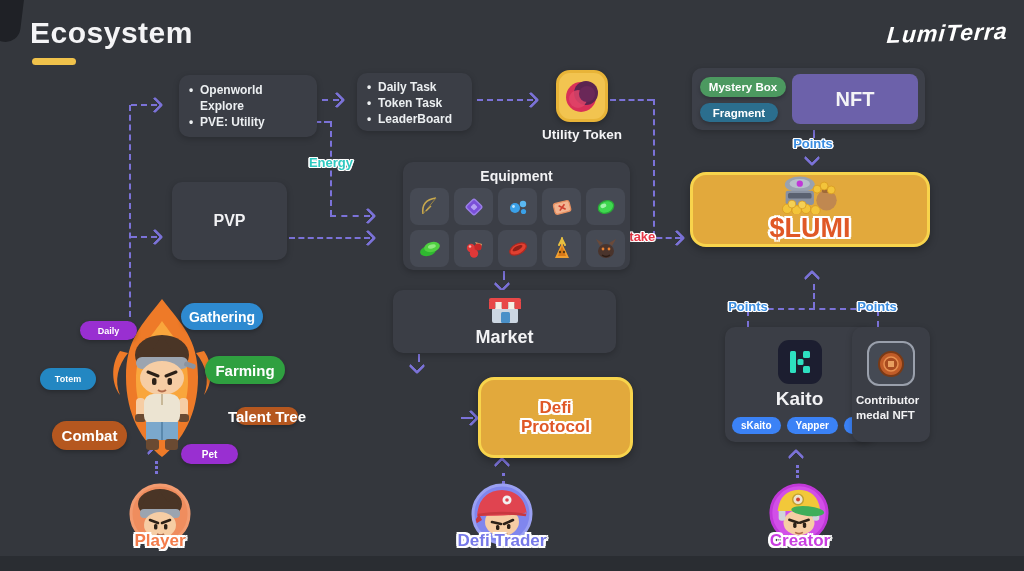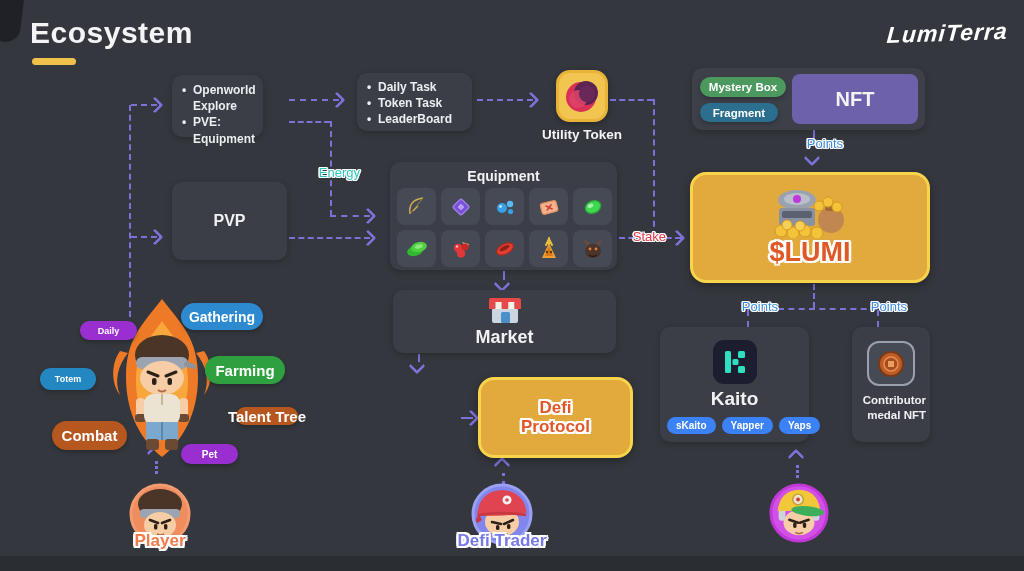--- a/index.html
+++ b/index.html
@@ -34,21 +34,21 @@
   .blist{list-style:none;color:#eceff1;font-weight:700;font-size:12px;line-height:1.35}
   .blist li{position:relative;padding-left:11px}
   .blist li::before{content:"•";position:absolute;left:0;color:#eceff1}
 
   .center-flex{display:flex;align-items:center;justify-content:center}
   .col-flex{display:flex;flex-direction:column;align-items:center;justify-content:center}
 
   
   .outl{text-shadow:-1px -1px 0 #fff,1px -1px 0 #fff,-1px 1px 0 #fff,1px 1px 0 #fff,0 -1.4px 0 #fff,0 1.4px 0 #fff,-1.4px 0 0 #fff,1.4px 0 0 #fff}
   .outl2{text-shadow:-2px -2px 0 #fff,2px -2px 0 #fff,-2px 2px 0 #fff,2px 2px 0 #fff,0 -2.4px 0 #fff,0 2.4px 0 #fff,-2.4px 0 0 #fff,2.4px 0 0 #fff}
-  .edge-label{position:absolute;font-weight:400;font-size:13px;text-align:right;white-space:nowrap}
+  .edge-label{position:absolute;font-weight:700;font-size:13px;text-align:center;white-space:nowrap}
 
   .pill{position:absolute;border-radius:999px;color:#fff;font-weight:700;display:flex;
     align-items:center;justify-content:center;text-align:left;white-space:nowrap;box-shadow:0 2px 4px rgba(0,0,0,.25)}
 
   
   .gold-box{position:absolute;background:#e2a93c;border:3px solid #f8d44c;border-radius:16px;
     box-shadow:0 3px 8px rgba(0,0,0,.3)}
   .gold-text{color:#e05826;font-weight:800;text-align:center;line-height:1.1}
 
   
@@ -113,30 +113,30 @@
   <div class="vl" style="left:747px;top:310px;height:17px"></div>
   <div class="vl" style="left:877px;top:310px;height:17px"></div>
 
   <div class="chev u" style="left:496px;top:459px"></div>
   <div class="vd" style="left:502px;top:473px;height:11px"></div>
   <div class="chev u" style="left:790px;top:451px"></div>
   <div class="vd" style="left:796px;top:465px;height:13px"></div>
   <div class="chev u" style="left:149px;top:447px"></div>
   <div class="vd" style="left:155px;top:461px;height:13px"></div>
 
-  <div class="edge-label outl" style="left:302px;top:165px;width:58px;color:#2ec8c0">Energy</div>
+  <div class="edge-label outl" style="left:302px;top:155px;width:58px;color:#2ec8c0">Energy</div>
   <div class="edge-label outl" style="left:610px;top:229px;width:56px;color:#e83848">Stake</div>
   <div class="edge-label outl" style="left:783px;top:136px;width:60px;color:#3b8de0">Points</div>
   <div class="edge-label outl" style="left:718px;top:299px;width:60px;color:#3b8de0">Points</div>
   <div class="edge-label outl" style="left:847px;top:299px;width:60px;color:#3b8de0">Points</div>
 
-  <div class="box" style="left:172px;top:75px;width:91px;height:62px;padding:7px 10px">
+  <div class="box" style="left:179px;top:75px;width:138px;height:62px;padding:7px 10px">
     <ul class="blist">
       <li>Openworld Explore</li>
-      <li>PVE: Equipment</li>
+      <li>PVE: Utility</li>
     </ul>
   </div>
 
   <div class="box" style="left:357px;top:73px;width:115px;height:58px;padding:6px 10px">
     <ul class="blist">
       <li>Daily Task</li>
       <li>Token Task</li>
       <li>LeaderBoard</li>
     </ul>
   </div>
@@ -153,21 +153,21 @@
   <div class="abs outl" style="left:526px;top:127px;width:112px;text-align:center;font-size:13.5px;
        font-weight:700;color:#2d2f34;text-shadow:none;color:#f4f4f6">Utility Token</div>
 
   <div class="box" style="left:692px;top:68px;width:233px;height:62px;background:#3d4049">
     <div class="pill" style="left:8px;top:9px;width:86px;height:20px;background:#4c9960;font-size:11.5px;position:absolute">Mystery Box</div>
     <div class="pill" style="left:8px;top:35px;width:78px;height:19px;background:#2b6e8e;font-size:11.5px;position:absolute">Fragment</div>
     <div class="center-flex" style="position:absolute;left:100px;top:6px;width:126px;height:50px;background:#6c61aa;
          border-radius:8px;font-size:20px;font-weight:800;color:#f4f4f6">NFT</div>
   </div>
 
-  <div class="gold-box col-flex" style="left:690px;top:172px;width:240px;height:111px">
+  <div class="gold-box col-flex" style="left:690px;top:172px;width:240px;height:75px">
     <svg width="86" height="50" viewBox="0 0 86 50">
       <ellipse cx="30" cy="12" rx="19" ry="10" fill="#9aa2b0"></ellipse>
       <ellipse cx="30" cy="11" rx="13" ry="6" fill="#b8bfca"></ellipse>
       <circle cx="30" cy="11" r="4" fill="#c038d8"></circle>
       <rect x="12" y="20" width="36" height="18" rx="3" fill="#8a92a2"></rect>
       <rect x="15" y="23" width="30" height="7" rx="2" fill="#5a6170"></rect>
       <ellipse cx="64" cy="32" rx="13" ry="13" fill="#c08850"></ellipse>
       <rect x="58" y="17" width="12" height="6" rx="3" fill="#a06a38"></rect>
       <circle cx="52" cy="18" r="5" fill="#f3c43a" stroke="#d89a20"></circle>
       <circle cx="61" cy="14" r="5" fill="#f3c43a" stroke="#d89a20"></circle>
@@ -177,21 +177,21 @@
       <circle cx="38" cy="43" r="6" fill="#f3c43a" stroke="#d89a20"></circle>
       <circle cx="50" cy="45" r="6" fill="#f3c43a" stroke="#d89a20"></circle>
       <circle cx="20" cy="37" r="5" fill="#f5d054" stroke="#d89a20"></circle>
       <circle cx="33" cy="38" r="5" fill="#f5d054" stroke="#d89a20"></circle>
     </svg>
     <div class="gold-text outl2" style="font-size:27px">$LUMI</div>
   </div>
 
   <div class="box center-flex" style="left:172px;top:182px;width:115px;height:78px;font-size:16px;font-weight:800;color:#f2f2f4">PVP</div>
 
-  <div class="box" style="left:390px;top:162px;width:227px;height:108px">
+  <div class="box" style="left:403px;top:162px;width:227px;height:108px">
     <div style="text-align:center;font-size:14px;font-weight:800;color:#f2f2f4;margin-top:6px">Equipment</div>
     <div class="eq-grid">
       <div class="eq-tile">
         <svg width="26" height="26" viewBox="0 0 26 26">
           <path d="M6,20 Q4,6 19,4" stroke="#c9a94e" stroke-width="1.6" fill="none"></path>
           <line x1="6" y1="20" x2="19" y2="4" stroke="#9a8340" stroke-width="1"></line>
           <path d="M9,17 L14,12" stroke="#c9a94e" stroke-width="1.2"></path>
         </svg>
       </div>
       <div class="eq-tile">
@@ -278,21 +278,21 @@
       </g>
     </svg>
     <div style="font-size:18px;font-weight:800;color:#f2f2f4">Market</div>
   </div>
 
 
   <div class="gold-box center-flex" style="left:478px;top:377px;width:155px;height:81px">
     <div class="gold-text outl2" style="font-size:17px;width:90px">Defi Protocol</div>
   </div>
 
-  <div class="box" style="left:660px;top:327px;width:149px;height:115px">
+  <div class="box" style="left:725px;top:327px;width:149px;height:115px">
     <div class="center-flex" style="position:absolute;left:53px;top:13px;width:44px;height:44px;background:#1c1e30;border-radius:11px">
       <svg width="28" height="28" viewBox="0 0 28 28">
         <rect x="4" y="3" width="6" height="22" rx="1.5" fill="#2ee0c0"></rect>
         <rect x="17" y="3" width="7" height="7" rx="1.5" fill="#2ee0c0"></rect>
         <rect x="17" y="18" width="7" height="7" rx="1.5" fill="#2ee0c0"></rect>
         <rect x="11.5" y="11" width="6" height="6" rx="1.5" fill="#2ee0c0"></rect>
       </svg>
     </div>
     <div style="position:absolute;left:0;top:61px;width:100%;text-align:center;font-size:19px;font-weight:700;color:#f2f2f4">Kaito</div>
     <div style="position:absolute;left:7px;top:90px;display:flex;gap:6px">
@@ -304,21 +304,21 @@
 
   <div class="box" style="left:852px;top:327px;width:78px;height:115px">
     <div class="center-flex" style="position:absolute;left:15px;top:14px;width:48px;height:45px;background:#454a54;
          border:2px solid #9aa0ac;border-radius:12px">
       <svg width="32" height="32" viewBox="0 0 32 32">
         <circle cx="16" cy="16" r="12" fill="#c05c28" stroke="#7a3a16" stroke-width="2"></circle>
         <circle cx="16" cy="16" r="7" fill="#a84c20" stroke="#e89050" stroke-width="1.5"></circle>
         <rect x="13" y="13" width="6" height="6" fill="#e8a060"></rect>
       </svg>
     </div>
-    <div style="position:absolute;left:4px;top:66px;width:70px;text-align:right;font-size:11.5px;font-weight:700;
+    <div style="position:absolute;left:4px;top:66px;width:70px;text-align:left;font-size:11.5px;font-weight:700;
          color:#f2f2f4;line-height:1.3">Contributor medal NFT</div>
   </div>
 
   <svg class="abs" style="left:92px;top:293px" width="140" height="172" viewBox="0 0 140 172">
     <path d="M70,6 C90,32 106,46 106,84 C106,122 90,148 70,164 C50,148 34,122 34,84 C34,46 50,32 70,6 Z" fill="#ee7a28"></path>
     <path d="M104,60 C114,72 118,88 112,102 C120,92 122,72 112,58 Z" fill="#ee7a28"></path>
     <path d="M36,60 C26,72 22,88 28,102 C20,92 18,72 28,58 Z" fill="#ee7a28"></path>
     <path d="M70,28 C84,48 96,58 96,88 C96,116 84,134 70,146 C56,134 44,116 44,88 C44,58 56,48 70,28 Z" fill="#f9a63c"></path>
     <ellipse cx="70" cy="62" rx="27" ry="20" fill="#4a3526"></ellipse>
     <path d="M44,66 L51,48 L60,58 L70,42 L80,58 L89,48 L96,66 Z" fill="#4a3526"></path>
@@ -405,14 +405,15 @@
       <path d="M10,30 Q12,9 32,8 Q52,9 54,30 Z" fill="#f2c83a"></path>
       <ellipse cx="41" cy="30" rx="17" ry="5" fill="#3fae5a" transform="rotate(6 41 30)"></ellipse>
       <circle cx="31" cy="18" r="5.5" fill="#ece4d0" stroke="#c0a030" stroke-width="1.5"></circle>
       <circle cx="31" cy="18" r="2" fill="#d04030"></circle>
       <path d="M22,39 L31,42 M42,39 L33,42" stroke="#2c2118" stroke-width="2.6" stroke-linecap="round"></path>
       <rect x="26" y="42" width="3.4" height="5.5" rx="1.5" fill="#2c2118"></rect>
       <rect x="36" y="42" width="3.4" height="5.5" rx="1.5" fill="#2c2118"></rect>
       <path d="M28,52 q4,2.5 8,0" stroke="#b06a4a" stroke-width="1.8" fill="none"></path>
     </g>
   </svg>
+  <div class="avatar-label outl2" style="left:740px;top:531px;width:120px;color:#c93ee0">Creator</div>
 
 </div>
 
 </body></html>

